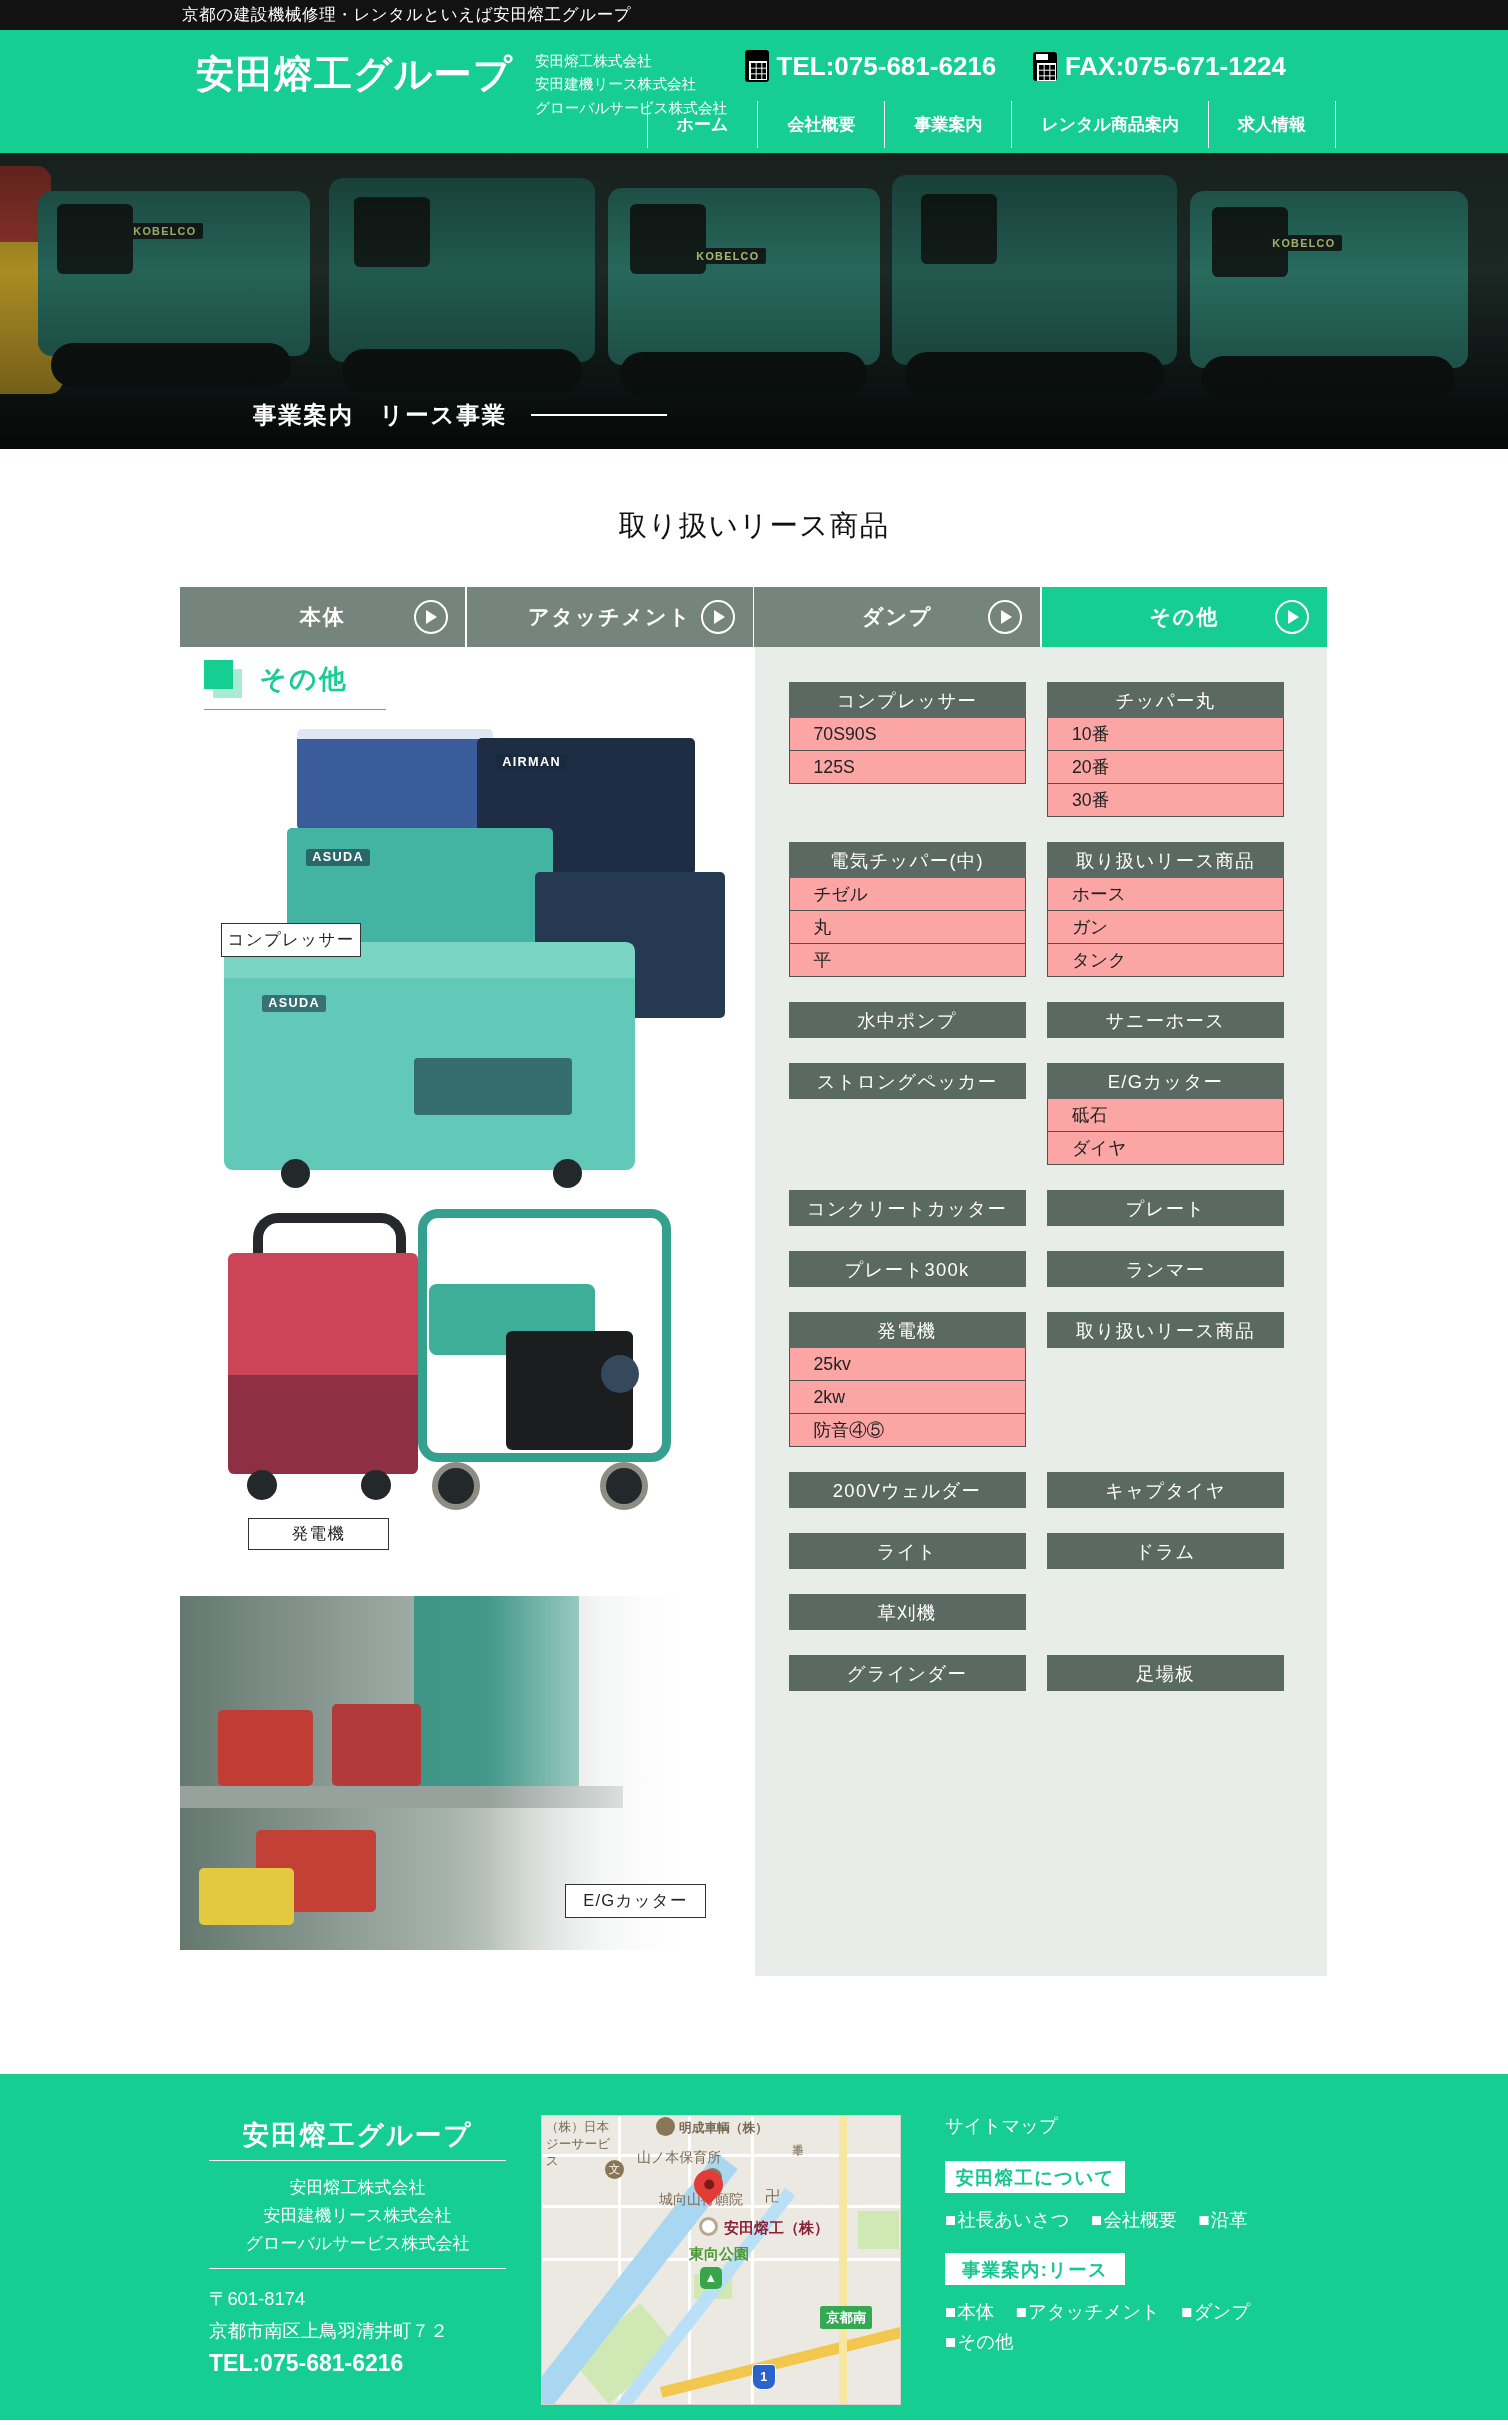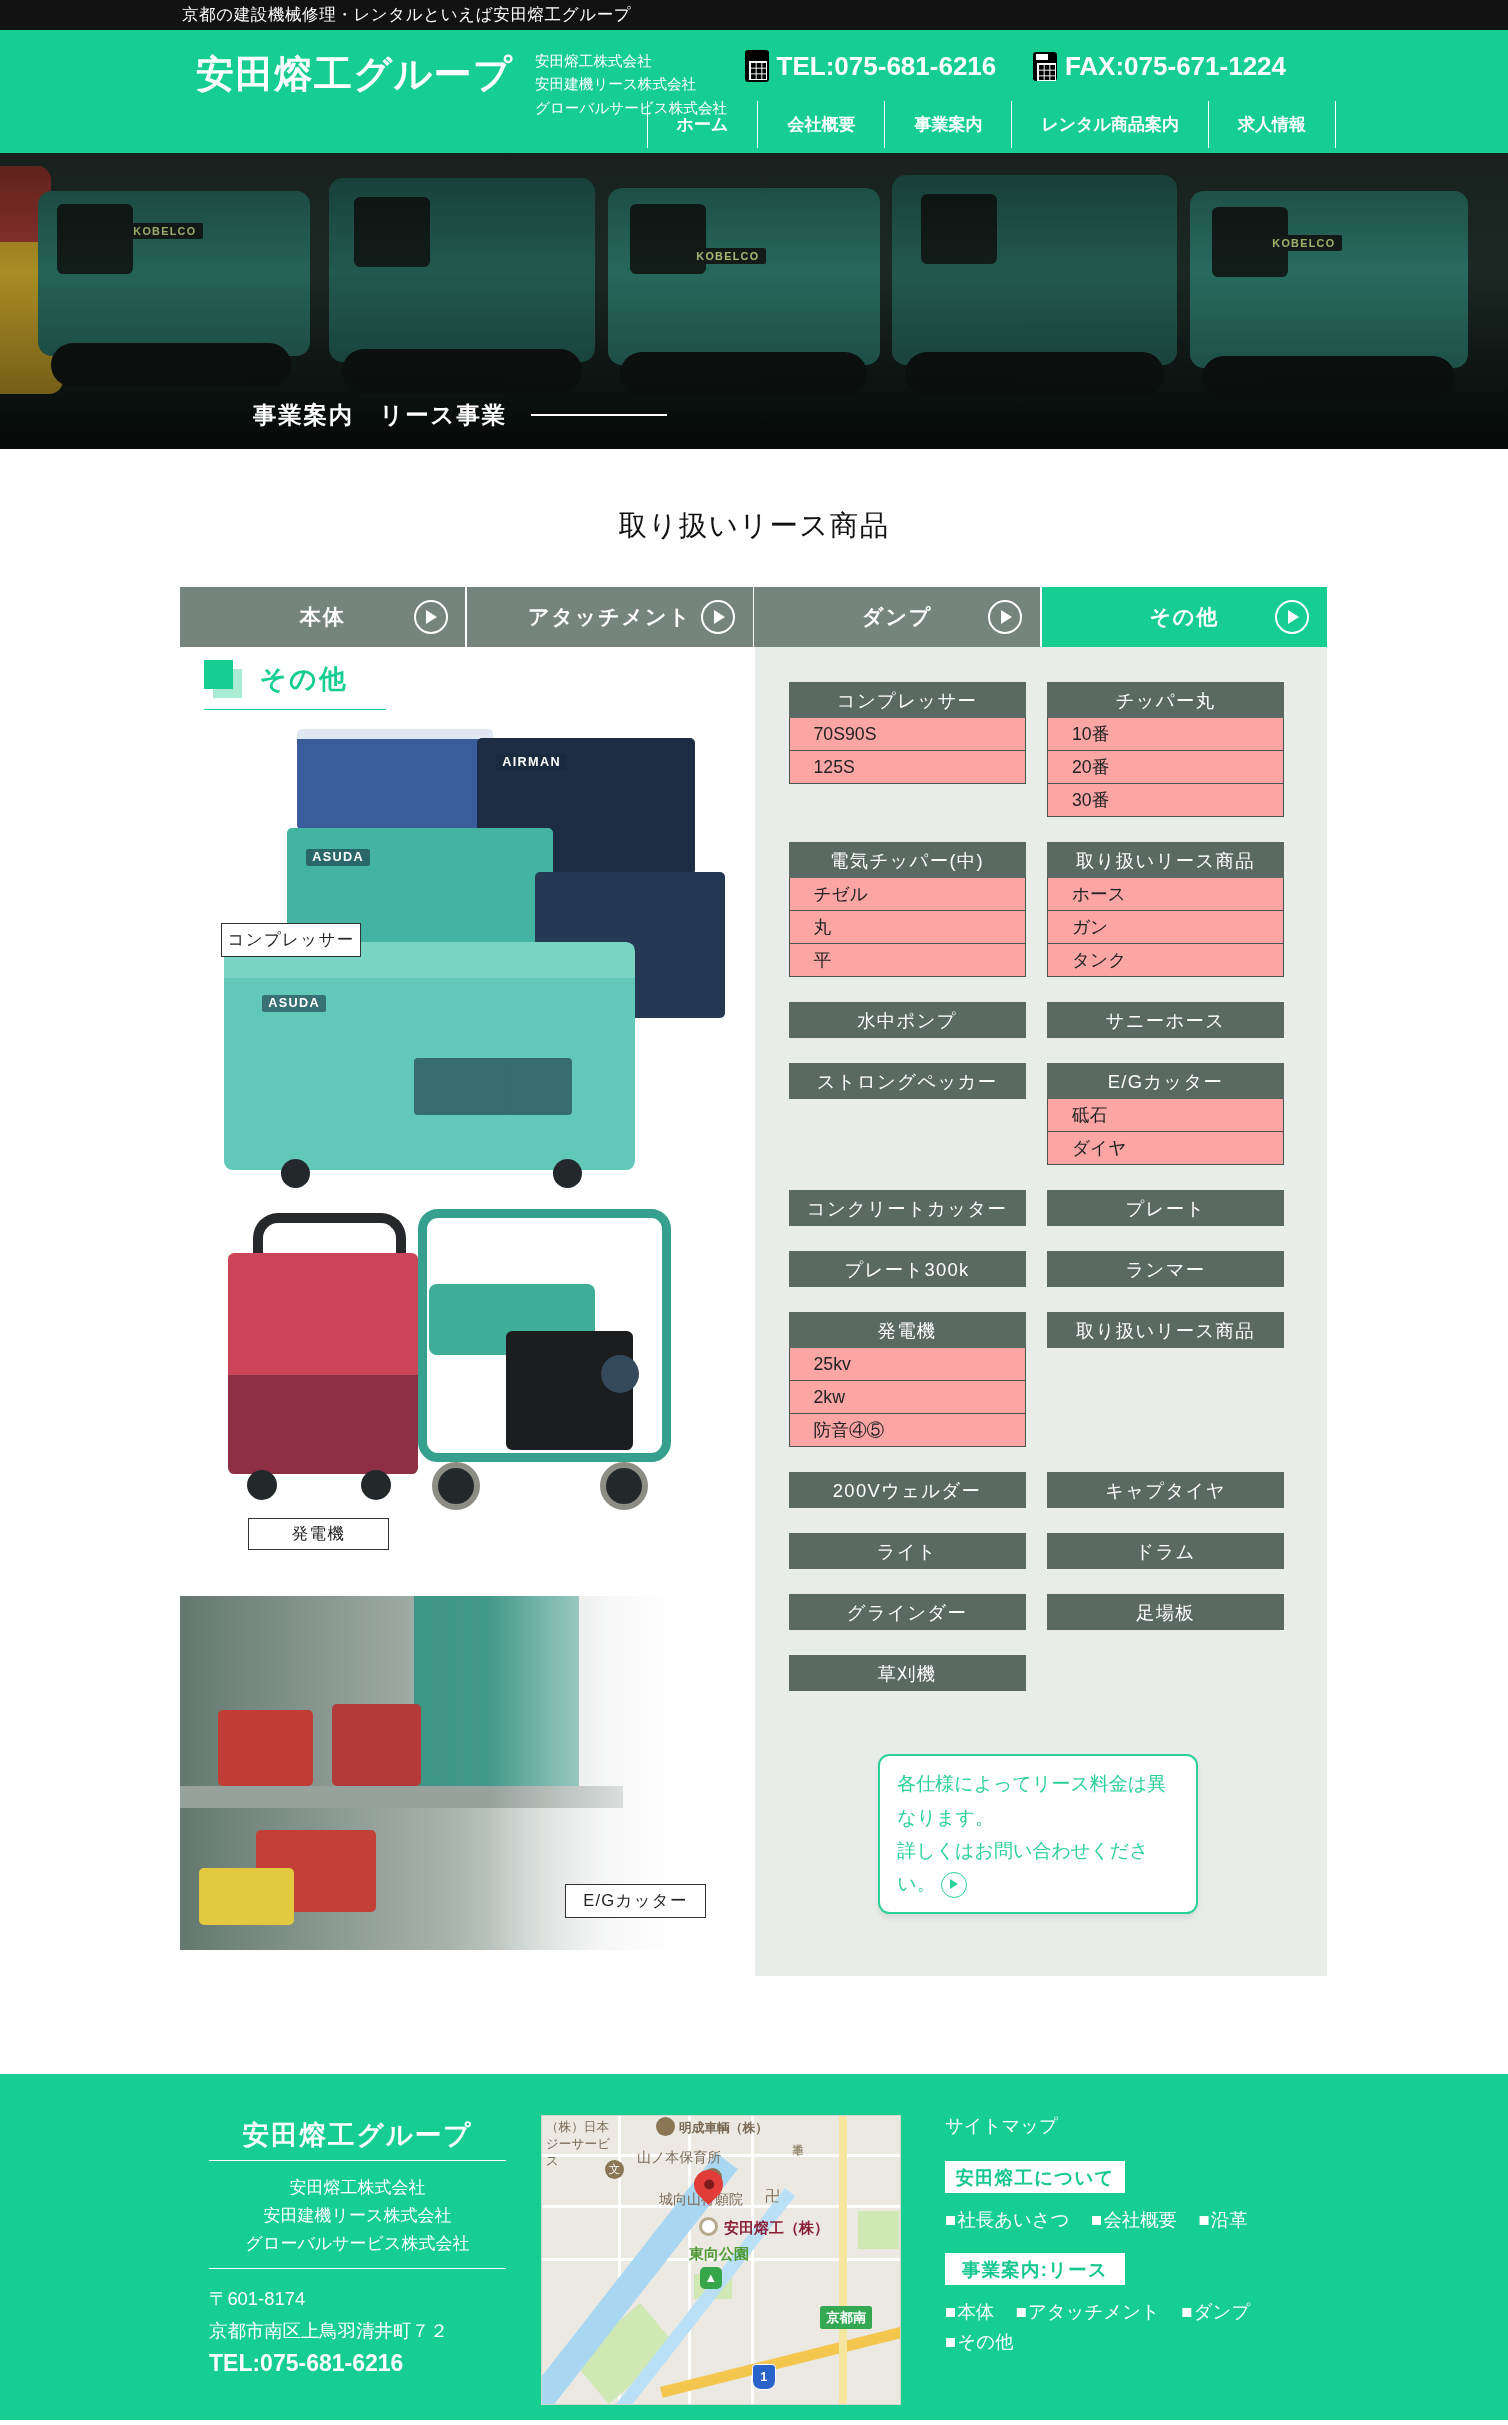--- a/index.html
+++ b/index.html
@@ -347,37 +347,33 @@
         <div class="prow">
           <div class="pgroup">
             <div class="pg-head">ライト</div>
           </div>
           <div class="pgroup">
             <div class="pg-head">ドラム</div>
           </div>
         </div>
         <div class="prow">
           <div class="pgroup">
+            <div class="pg-head">草刈機</div>
+          </div>
+          <div class="spacer"></div>
+        </div>
+        <div class="prow">
+          <div class="pgroup">
             <div class="pg-head">グラインダー</div>
           </div>
           <div class="pgroup">
             <div class="pg-head">足場板</div>
           </div>
         </div>
-        <div class="prow">
-          <div class="pgroup">
-            <div class="pg-head">草刈機</div>
-          </div>
-          <div class="spacer"></div>
-        </div>
       </div>
-    <div class="notice">
-      <span>各仕様によってリース料金は異なります。</span><br>
-      <span>詳しくはお問い合わせください。</span><span class="go"></span>
-    </div>
   </div>
 </div>
 
 <div class="footer">
   <div class="f-title">安田熔工グループ</div>
   <div class="f-line" style="top:86px;"></div>
   <div class="f-cos">
     <div>安田熔工株式会社</div>
     <div>安田建機リース株式会社</div>
     <div>グローバルサービス株式会社</div>

